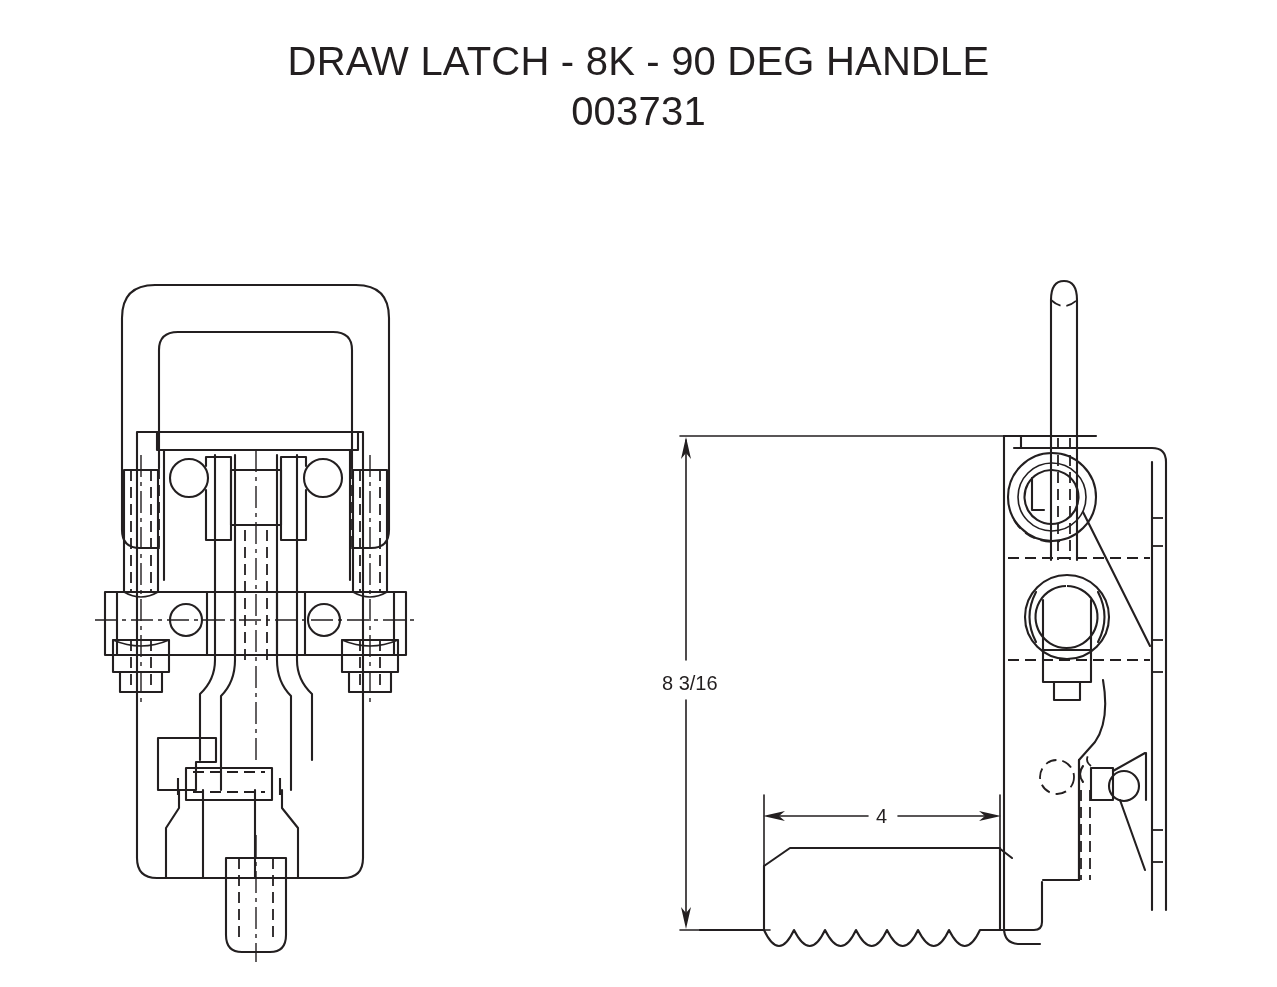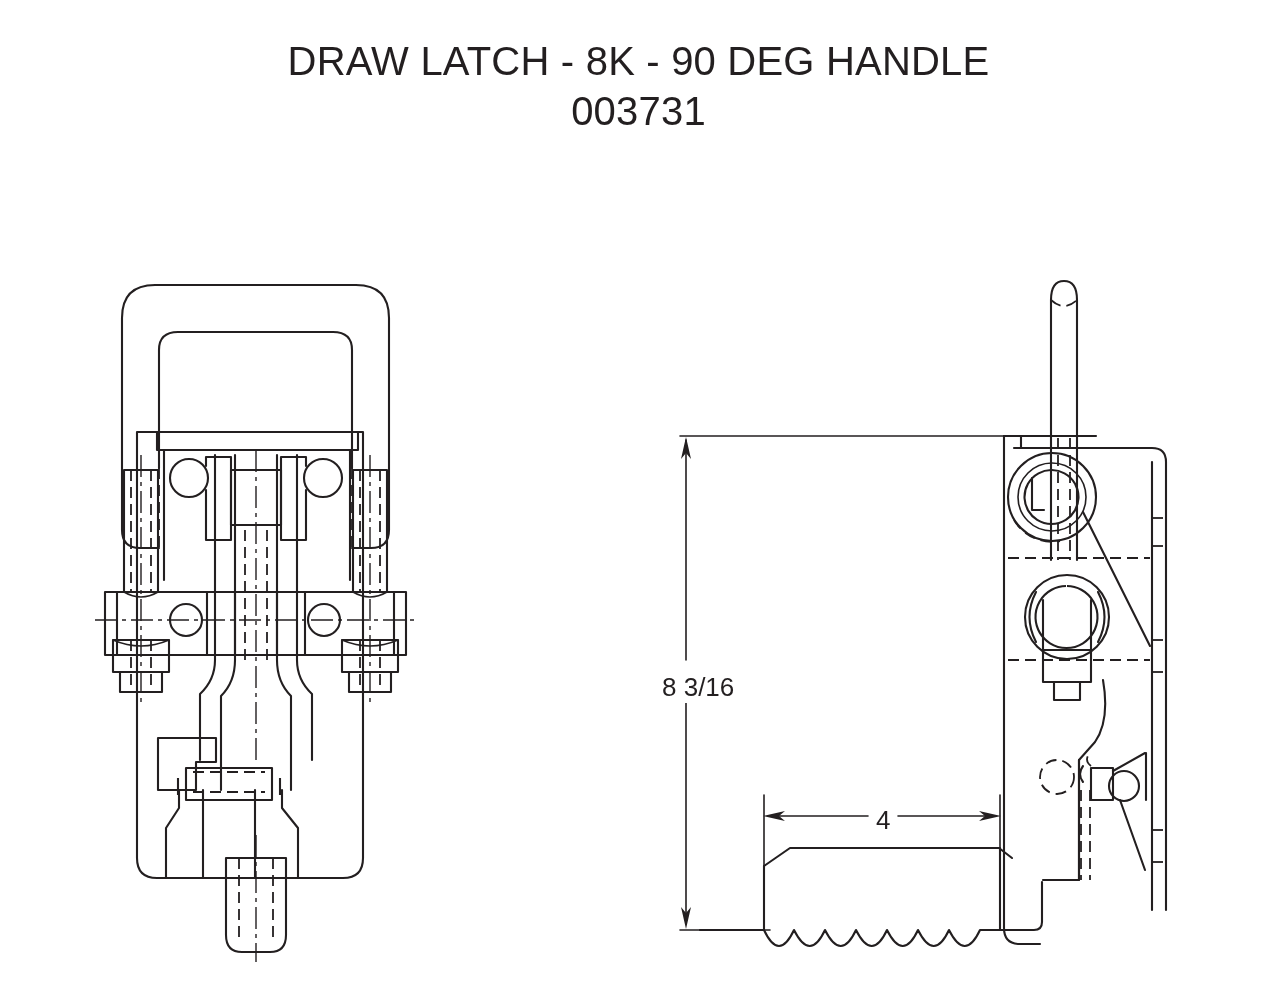--- a/index.html
+++ b/index.html
@@ -33,21 +33,21 @@
   .title-line {
     font-size: 40px;
     font-weight: 500;
     letter-spacing: 0.2px;
     line-height: 50px;
     color: #231f20;
     white-space: nowrap;
   }
   .dim-text {
     position: absolute;
-    font-size: 26px;
+    font-size: 20px;
     color: #231f20;
     white-space: nowrap;
     background: #ffffff;
     padding: 0 3px;
   }
   #dim-height-text {
     left: 659px;
     top: 672px;
   }
   #dim-width-text {

